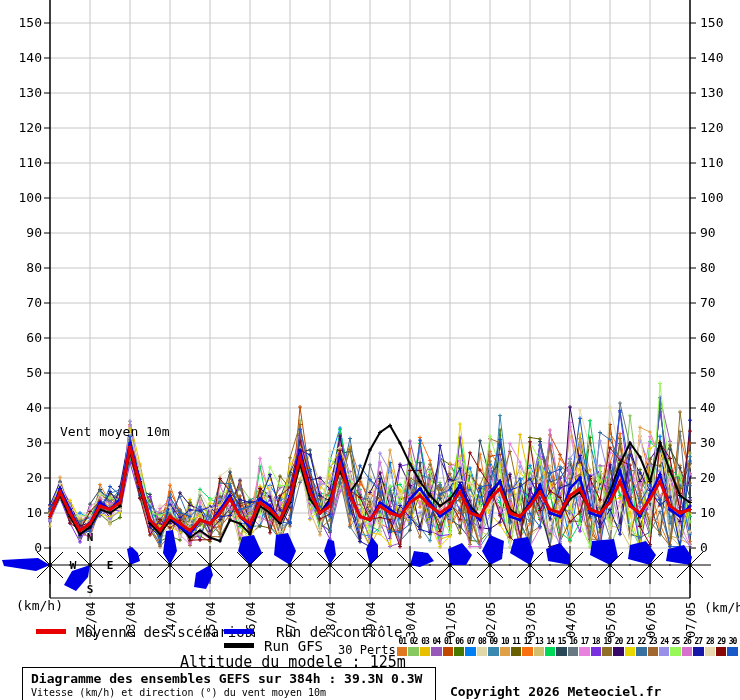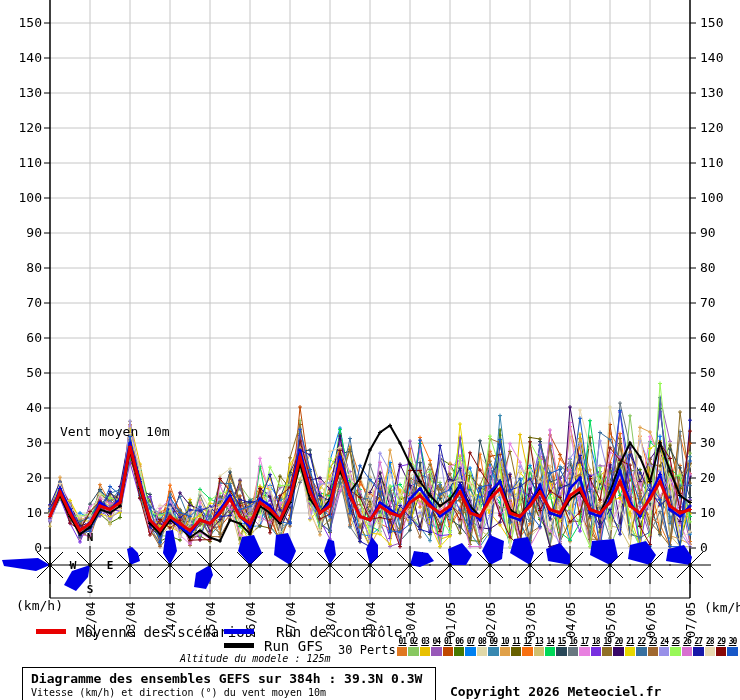--- a/index.html
+++ b/index.html
@@ -3,30 +3,30 @@
 <meta charset="utf-8">
 <style>
   html,body{margin:0;padding:0;background:#fff;}
   #page{position:relative;width:740px;height:700px;overflow:hidden;background:#fff;
         font-family:"DejaVu Sans Mono","Liberation Mono",monospace;color:#000;}
   #chart-svg{position:absolute;left:0;top:0;}
   .abs{position:absolute;white-space:nowrap;}
   .legend-swatch{position:absolute;height:5px;}
   .legend-label{position:absolute;font-size:14px;line-height:12px;}
   #pert-table{position:absolute;left:397px;top:637px;width:343px;}
-  .pert-col{float:left;width:10.4px;margin-right:1px;text-decoration:underline;}
+  .pert-col{float:left;width:10.4px;margin-right:1px;}
   .pert-num{font-size:8px;font-weight:bold;text-align:center;line-height:9px;letter-spacing:-1px;}
   .pert-sq{height:9px;margin-top:1px;}
   #title-box{position:absolute;left:22px;top:667px;width:412px;height:34px;
              border:1px solid #000;background:#fff;}
   #title-box .t1{font-weight:bold;font-size:13px;margin:3px 0 1px 8px;}
   #title-box .t2{font-size:10px;margin:0 0 16px 8px;}
   #run-info{left:450px;top:668px;font-size:12px;}
   #copyright{left:450px;top:684px;font-size:13px;font-weight:bold;}
-  #altitude{left:180px;top:653px;font-size:10px;font-style:italic;}
+  #altitude{left:180px;top:653px;font-size:15px;}
   #perts-label{left:338px;top:643px;font-size:12px;}
 </style>
 </head>
 <body>
 
 <div id="page">
   <svg id="chart-svg" width="740" height="700">
       <line x1="50" y1="548" x2="690" y2="548" stroke="#c6c6c6" stroke-width="1"></line>
       <line x1="44" y1="548" x2="50" y2="548" stroke="#000000"></line>
       <line x1="690" y1="548" x2="696" y2="548" stroke="#000000"></line>

